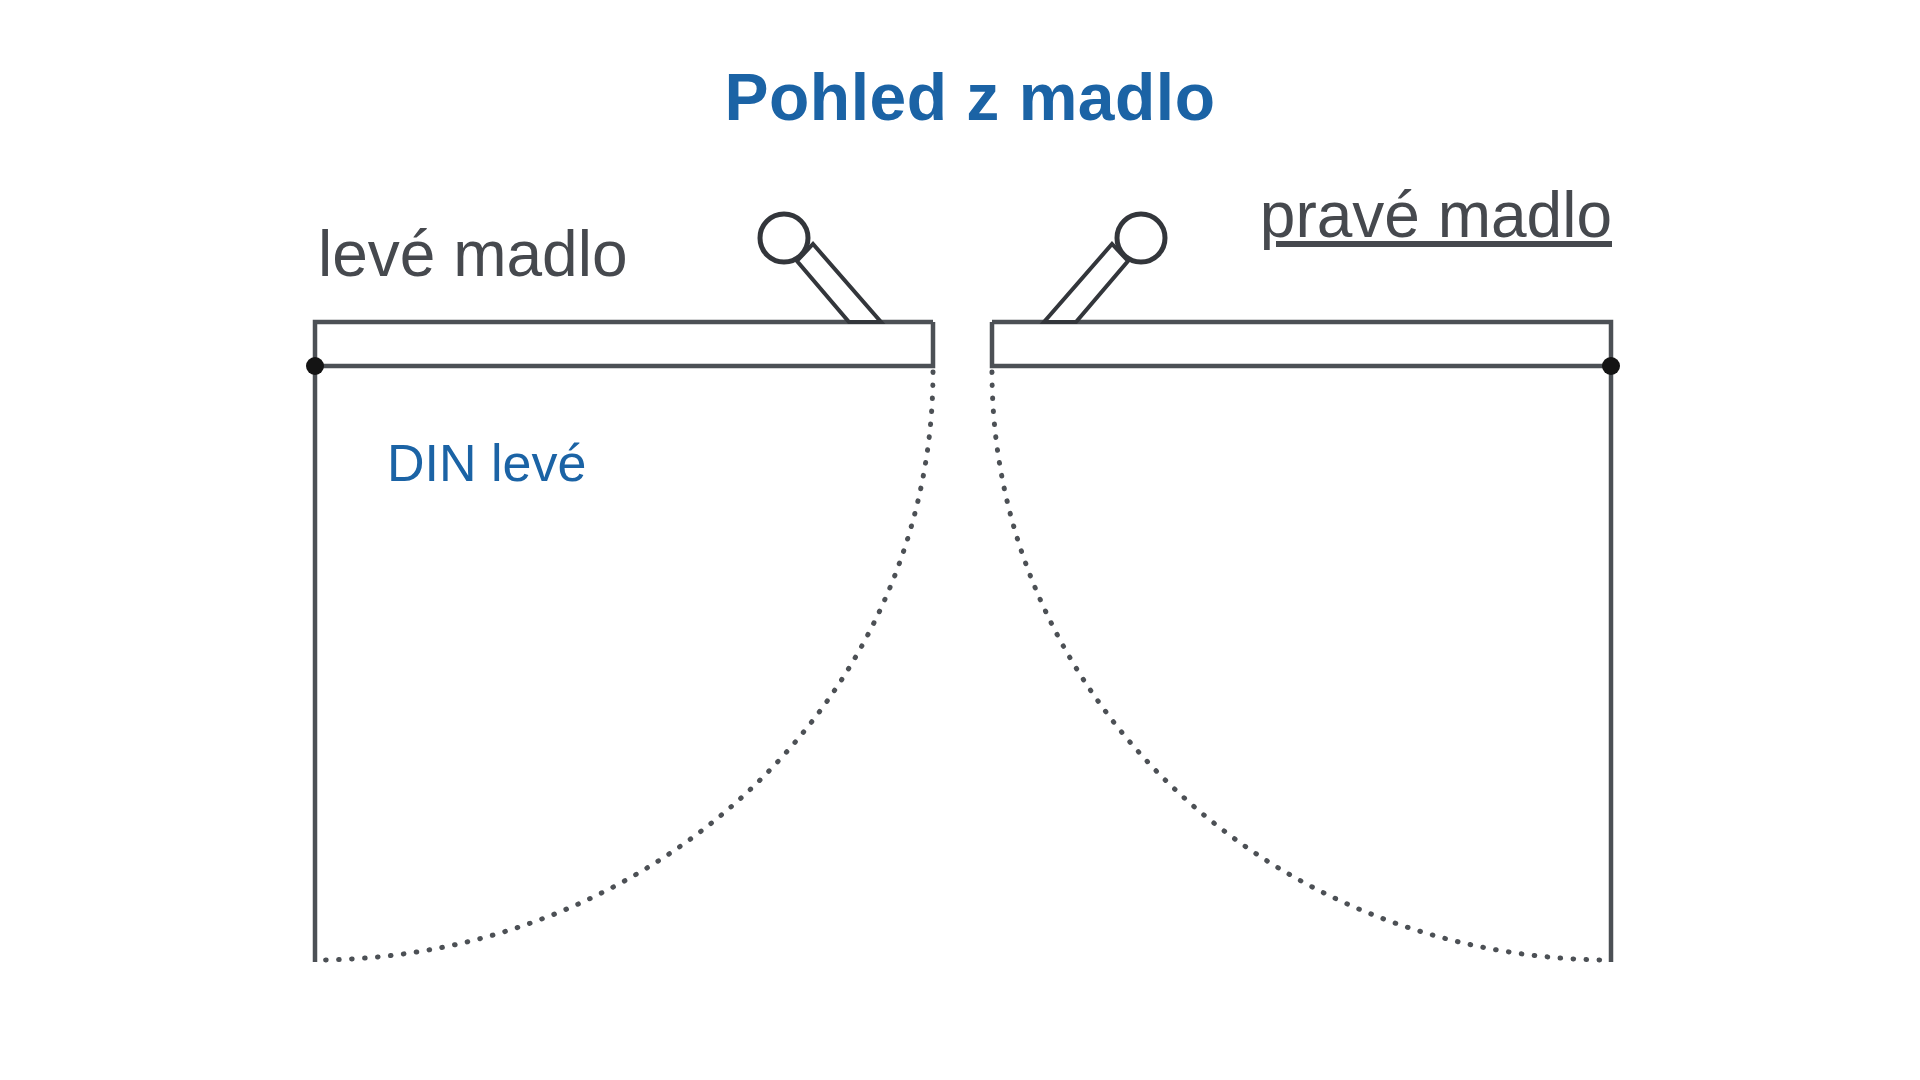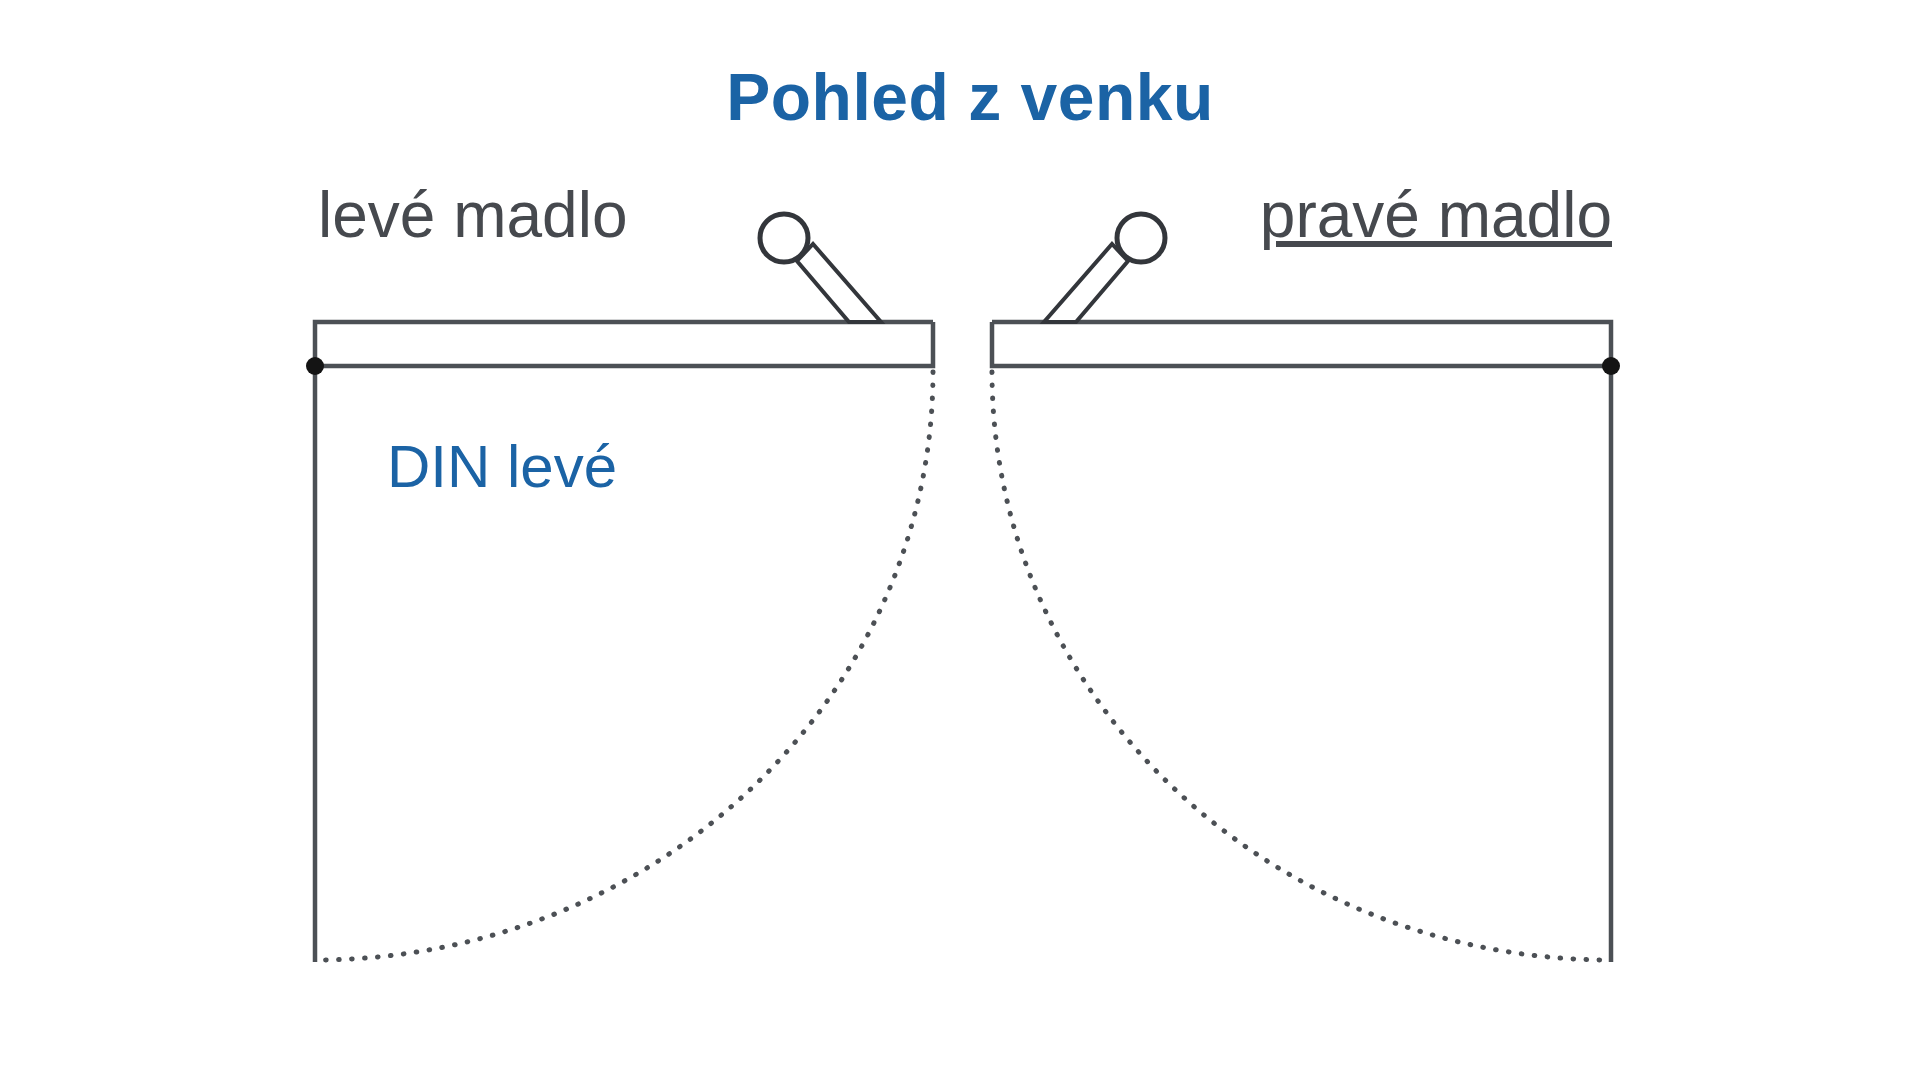--- a/index.html
+++ b/index.html
@@ -29,24 +29,24 @@
   .stem{fill:#FFFFFF;stroke:var(--handle-black);stroke-width:4;}
   .txt{position:absolute;white-space:nowrap;line-height:1;}
   .diagram-title{
     top:64px;left:970px;transform:translateX(-50%);
     font-size:66px;font-weight:600;color:var(--accent-blue);
     letter-spacing:0.5px;
   }
   .handle-label{
     top:183px;font-size:64px;font-weight:500;color:var(--label-gray);
   }
-  .handle-label.left{left:318px;}
+  .handle-label.left{left:318px;margin-top:39px;}
   .handle-label.right{right:308px;text-decoration:underline;}
   .din-label{
-    top:437px;font-size:60px;font-weight:500;color:var(--accent-blue);text-align:right;
+    top:437px;font-size:52px;font-weight:500;color:var(--accent-blue);text-align:right;
   }
   .din-label.left{left:387px;}
   .din-label.right{left:1242px;}
 </style>
 </head>
 <body>
 
 <div class="stage">
 
   <svg class="diagram-svg" width="1920" height="1080" viewBox="0 0 1920 1080">
@@ -65,21 +65,21 @@
       <path class="swing-arc" d="M992 372 A619 588 0 0 0 1611 960"></path>
       <path class="door-line" d="M992 322 L1611 322 L1611 962 M1611 366 L992 366 L992 322"></path>
       <circle class="hinge-dot" cx="1611" cy="366" r="9"></circle>
       <g>
         <polygon class="stem" points="1128,261 1112,244 1044,322 1076,322"></polygon>
         <circle class="knob" cx="1141" cy="238" r="24"></circle>
       </g>
     </g>
   </svg>
 
-  <div class="txt diagram-title">Pohled z venku</div>
+  <div class="txt diagram-title">Pohled z madlo</div>
 
   <div class="txt handle-label left">levé madlo</div>
 
   <div class="txt handle-label right">pravé madlo</div>
 
   <div class="txt din-label left">DIN levé</div>
 
 
 </div>
 

